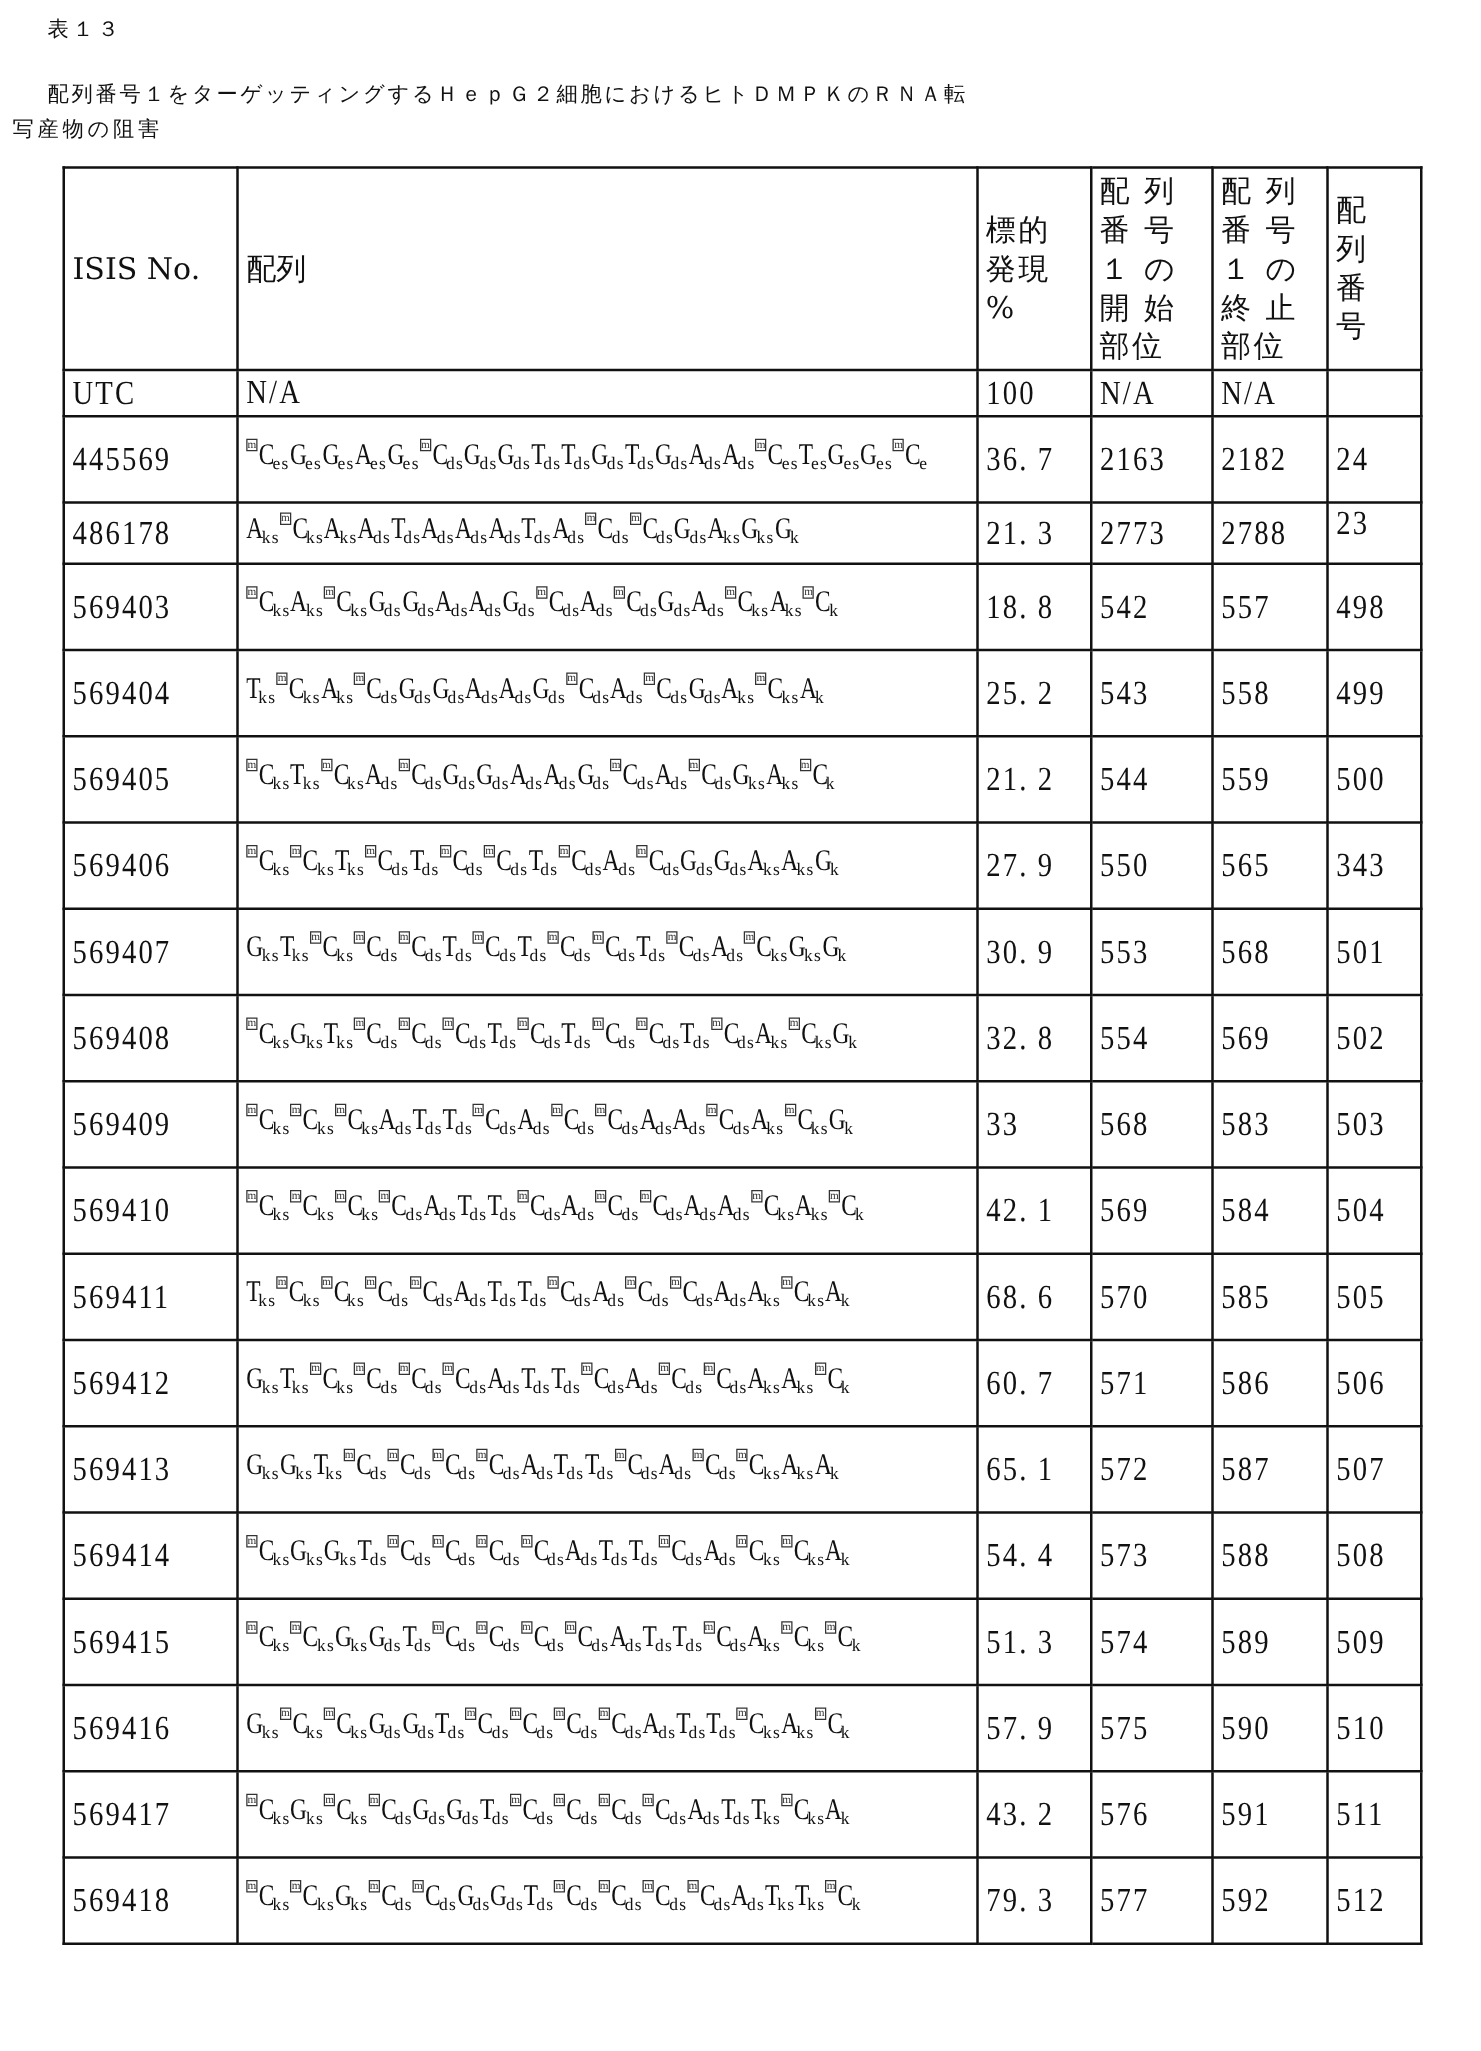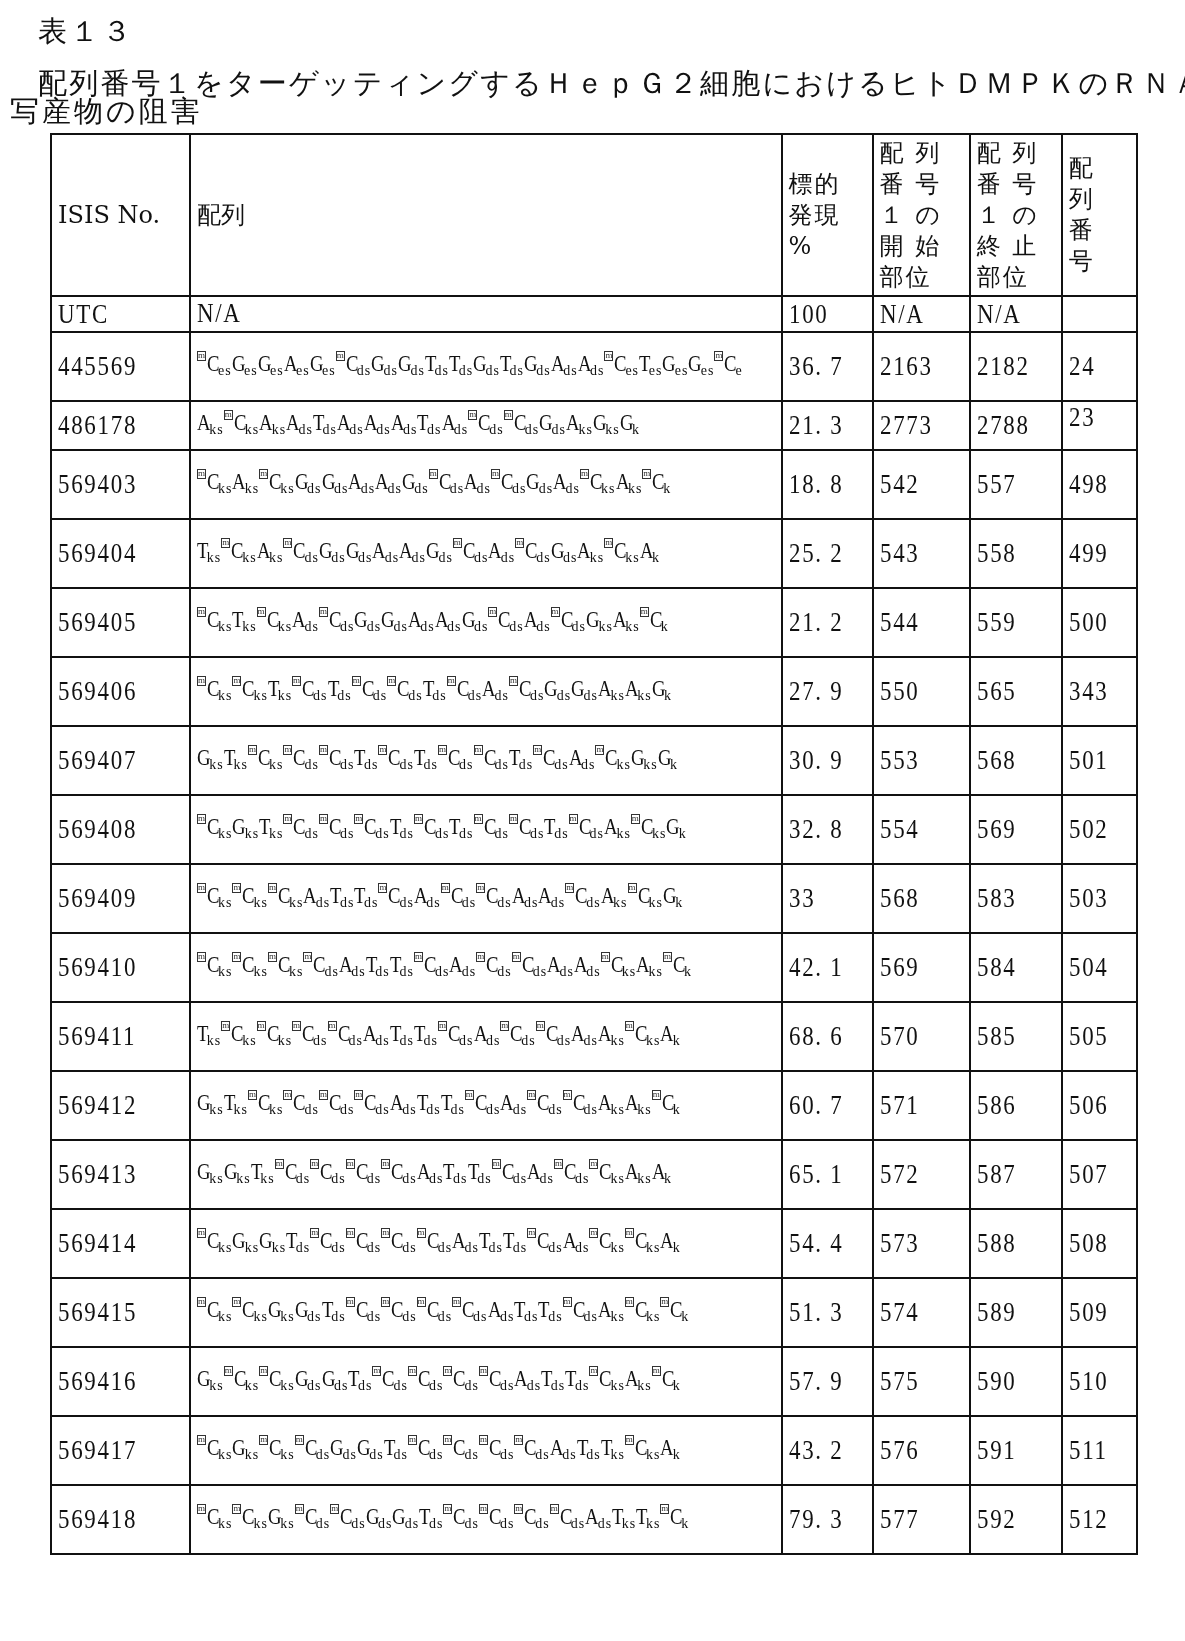--- a/index.html
+++ b/index.html
@@ -1,21 +1,21 @@
 <!DOCTYPE html>
 <html><head>
 <meta charset="utf-8">
 <style>
   html, body { margin: 0; padding: 0; background: #ffffff; }
   body {
     width: 1185px; height: 1641px; position: relative; overflow: hidden;
     font-family: "DejaVu Serif", "Liberation Serif", serif; color: #111;
   }
   .caption { position: absolute; left: 0; top: 0; width: 1185px; }
-  .cap-line { position: absolute; font-size: 29px; letter-spacing: 3px; white-space: nowrap; }
+  .cap-line { position: absolute; font-size: 17px; letter-spacing: 3px; white-space: nowrap; }
   #cap1 { left: 38px; top: 12px; }
   #cap2 { left: 38px; top: 64px; letter-spacing: 2.2px; }
   #cap3 { left: 10px; top: 92px; }
 
   table.data {
     position: absolute; left: 50px; top: 133px;
     border-collapse: collapse; table-layout: fixed;
     width: 1088px;
   }
   table.data td, table.data th {

